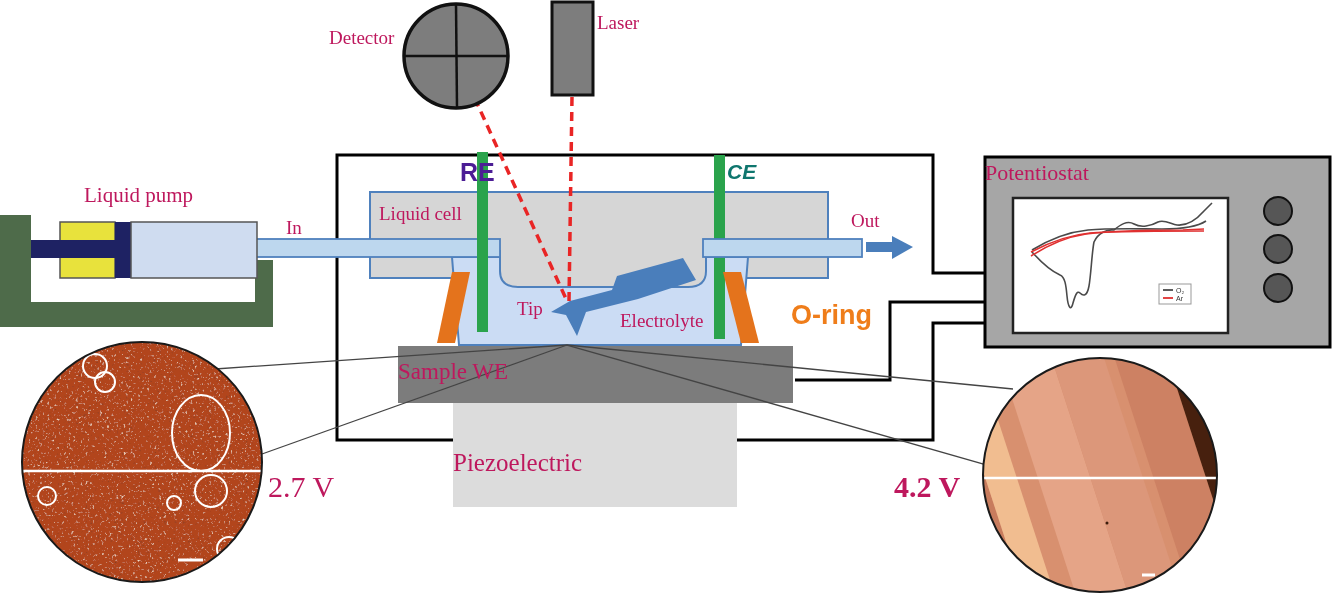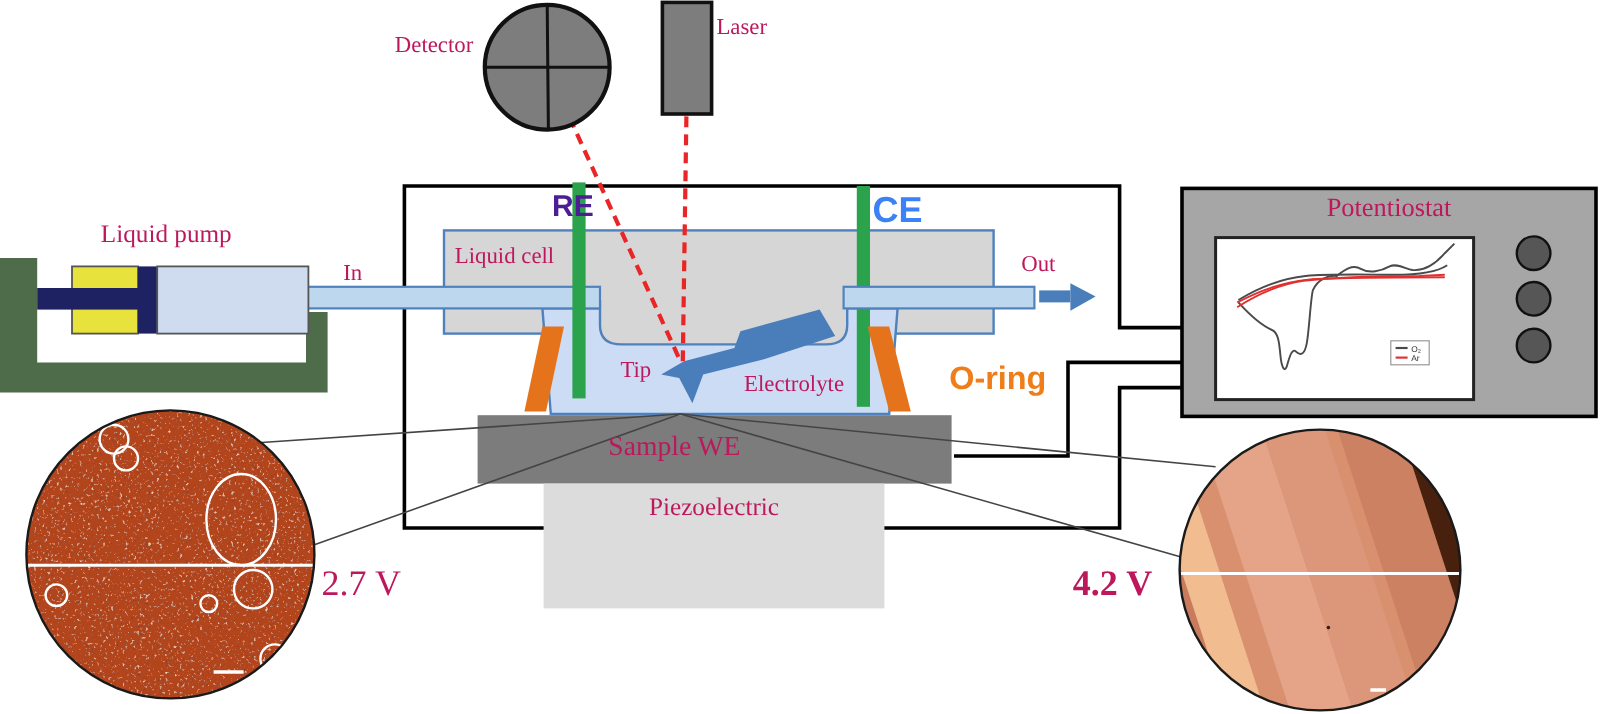--- a/index.html
+++ b/index.html
@@ -1,21 +1,21 @@
 <!DOCTYPE html>
 <html><head>
 <meta charset="utf-8">
 <style>
   html,body{margin:0;padding:0;background:#fff;}
   .stage{position:relative;width:1333px;height:595px;background:#ffffff;overflow:hidden;
          font-family:"Liberation Serif",serif;}
   .stage svg{position:absolute;left:0;top:0;}
   .lbl{position:absolute;color:#be185d;white-space:nowrap;line-height:1;}
   .sans{font-family:"Liberation Sans",sans-serif;font-weight:bold;}
-  .ctr{text-align:center;}
+  .ctr{text-align:left;}
 </style>
 </head>
 <body>
 
 <div class="stage">
 
 <svg width="1333" height="595" viewBox="0 0 1333 595">
   <defs>
     <clipPath id="clipL">
           <circle cx="142" cy="462" r="120"></circle>
@@ -123,24 +123,24 @@
   </g>
   <circle cx="1100" cy="475" r="117" fill="none" stroke="#1a1a1a" stroke-width="2"></circle>
 </svg>
 
 <div class="lbl" style="left:84px;top:185px;font-size:21px;">Liquid pump</div>
 <div class="lbl" style="left:286px;top:218px;font-size:19px;">In</div>
 <div class="lbl" style="left:830px;top:211px;font-size:19px;padding-left:21px;">Out</div>
 <div class="lbl" style="left:329px;top:28px;font-size:19px;">Detector</div>
 <div class="lbl" style="left:597px;top:13px;font-size:19px;">Laser</div>
 <div class="lbl sans" style="left:437px;top:160px;font-size:25px;color:#4c1d95;margin-left:23px;">RE</div>
-<div class="lbl sans" style="left:727px;top:161px;font-size:30px;color:#3b82f6;">CE</div>
+<div class="lbl sans" style="left:727px;top:161px;font-size:21px;color:#0f766e;font-style:italic;">CE</div>
 <div class="lbl" style="left:379px;top:204px;font-size:19px;">Liquid cell</div>
 <div class="lbl" style="left:517px;top:299px;font-size:19px;">Tip</div>
 <div class="lbl" style="left:620px;top:311px;font-size:19px;">Electrolyte</div>
 <div class="lbl sans" style="left:762px;top:302px;font-size:27px;color:#ef7d1a;margin-left:29px;">O-ring</div>
 <div class="lbl ctr" style="left:398px;top:360px;width:328px;font-size:23px;">Sample WE</div>
-<div class="lbl ctr" style="left:453px;top:412px;width:284px;font-size:21px;">Piezoelectric</div>
+<div class="lbl ctr" style="left:453px;top:450px;width:284px;font-size:25px;">Piezoelectric</div>
 <div class="lbl ctr" style="left:985px;top:162px;width:345px;font-size:22px;">Potentiostat</div>
 <div class="lbl" style="left:268px;top:472px;font-size:30px;font-weight:normal;">2.7 V</div>
 <div class="lbl" style="left:894px;top:472px;font-size:30px;font-weight:bold;">4.2 V</div>
 
 </div>
 
 </body></html>

